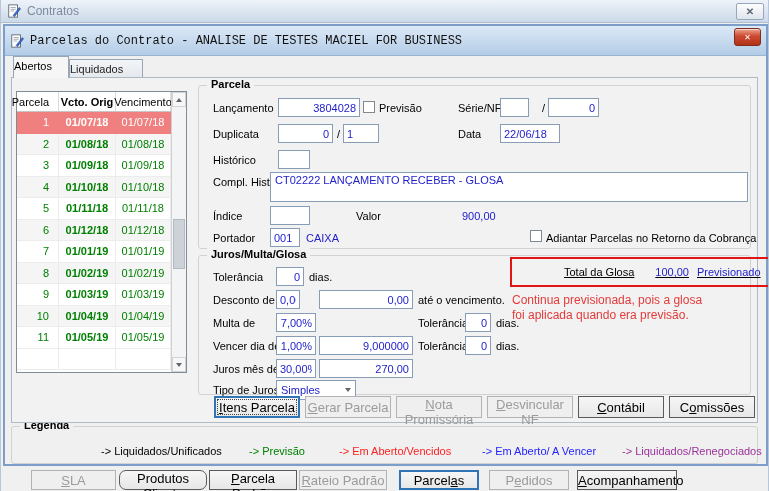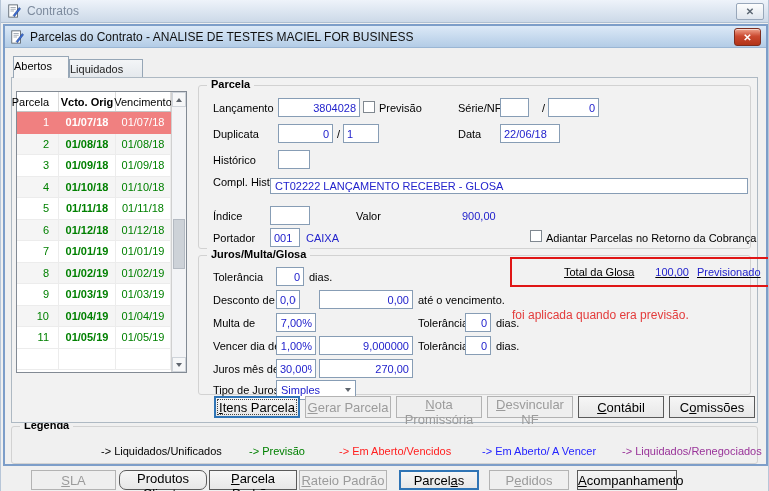--- a/index.html
+++ b/index.html
@@ -13,23 +13,23 @@
       background:linear-gradient(#eef3fa,#ccd9e8); border-bottom:1px solid #aebfd2;
       display:flex; align-items:center; padding:0 6px; }
   .outer-title { color:#7d8b9e; margin-left:6px; font-size:12px; }
   .outer-close { position:absolute; right:6px; top:3px; width:28px; height:17px;
       background:linear-gradient(#fdfdfd,#dfe6ee); border:1px solid #98a7ba; border-radius:2px;
       display:flex; align-items:center; justify-content:center; color:#5b6672; font-size:10px; font-weight:bold; }
 
   
   .dialog { position:absolute; left:2px; top:24px; width:765px; height:442px;
       border:2px solid #7d9ec9; background:#f0f0f0; }
-  .dlg-titlebar { position:absolute; left:0; top:0; width:100%; height:22px;
+  .dlg-titlebar { position:absolute; left:0; top:0; width:100%; height:30px;
       background:linear-gradient(#dce9f7,#b3cce6); border-bottom:1px solid #9ab6d4;
-      display:flex; align-items:center; padding:0 5px; }
+      display:flex; align-items:center; padding:0 5px;font-family:Liberation Mono, monospace; }
   .dlg-title { margin-left:6px; font-size:12px; color:#111; }
   .dlg-close { position:absolute; right:5px; top:2px; width:27px; height:18px; border-radius:3px;
       background:linear-gradient(#f0a48e,#cb4930 45%,#b23418); border:1px solid #7e2d1e;
       box-shadow:inset 0 1px 0 rgba(255,255,255,.55);
       display:flex; align-items:center; justify-content:center; color:#fff; font-size:10px; font-weight:bold; }
 
   .doc-icon { width:14px; height:14px; flex:0 0 auto; }
 
   
   .tab { position:absolute; border:1px solid #96a6b6; border-bottom:none; 
@@ -230,21 +230,21 @@
         <input class="tb num" style="left: 79px; top: 38px; width: 55px;" value="0">
         <span class="lbl" style="left:138px;top:42px">/</span>
         <input class="tb" style="left: 144px; top: 38px; width: 36px;" value="1">
         <span class="lbl" style="left:259px;top:42px">Data</span>
         <input class="tb" style="left: 301px; top: 38px; width: 60px;" value="22/06/18">
 
         <span class="lbl" style="left:14px;top:68px">Histórico</span>
         <input class="tb" style="left: 79px; top: 64px; width: 32px;" value="">
 
         <span class="lbl" style="left:14px;top:90px">Compl. Histórico</span>
-        <div class="ta" style="left:71px;top:92px;width:478px;height:16px">CT02222 LANÇAMENTO RECEBER - GLOSA</div>
+        <div class="ta" style="left:71px;top:86px;width:478px;height:30px">CT02222 LANÇAMENTO RECEBER - GLOSA</div>
 
         <span class="lbl" style="left:14px;top:124px">Índice</span>
         <input class="tb" style="left: 71px; top: 120px; width: 40px;" value="">
         <span class="lbl" style="left:157px;top:124px">Valor</span>
         <span class="val" style="left:263px;top:124px">900,00</span>
 
         <span class="lbl" style="left:14px;top:146px">Portador</span>
         <input class="tb" style="left: 71px; top: 142px; width: 30px;" value="001">
         <span class="val" style="left:107px;top:146px">CAIXA</span>
         <div class="cb" style="left:331px;top:144px"></div>
@@ -284,20 +284,21 @@
         <div class="dd" style="left:77px;top:124px;width:80px">
           <span>Simples</span>
           <div class="tri-down"></div>
         </div>
 
         <div class="glosa-box">
           <span class="lbl" style="position:static;margin-left:52px">Total da Glosa</span>
           <span class="val" style="position:static;margin-left:21px">100,00</span>
           <span class="val" style="position:static;margin-left:8px">Previsionado</span>
         </div>
+        <span class="glosa-note" style="left:313px;top:37px">Continua previsionada, pois a glosa</span>
         <span class="glosa-note" style="left:313px;top:52px">foi aplicada quando era previsão.</span>
       </div>
 
       <div class="action-row">
           <button class="btn focus"><u>I</u>tens Parcela</button>
           <button class="btn dis"><u>G</u>erar Parcela</button>
           <button class="btn dis"><u>N</u>ota Promissória</button>
           <button class="btn dis"><u>D</u>esvincular NF</button>
           <button class="btn"><u>C</u>ontábil</button>
           <button class="btn">C<u>o</u>missões</button>

